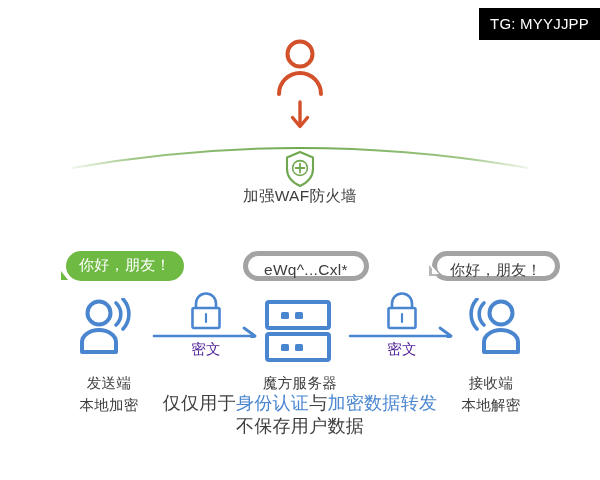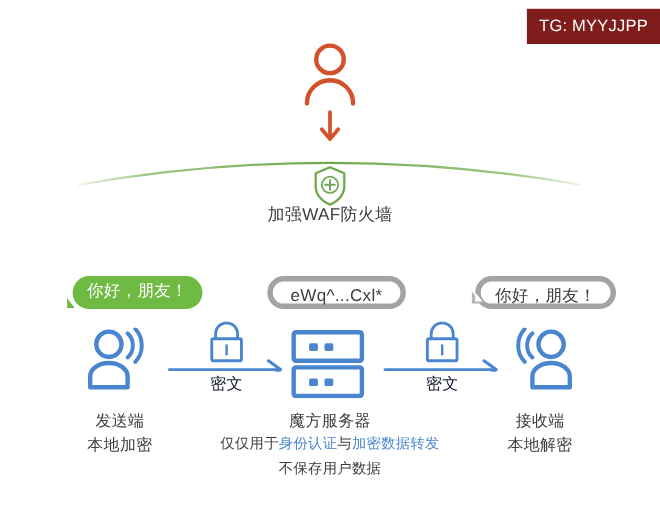--- a/index.html
+++ b/index.html
@@ -14,21 +14,21 @@
     position: relative;
     width: 600px;
     height: 480px;
     background: #ffffff;
     overflow: hidden;
   }
 
   
   .watermark {
     position: absolute;
-    background: #7f1d1d;
+    background: #000000;
     color: #ffffff;
     font-size: 15px;
     line-height: 1;
     letter-spacing: 0.2px;
     padding: 8px 11px 9px 11px;
     white-space: nowrap;
   }
   .wm-tg { top: 8px; right: 0px; }
   .wm-site { bottom: 14px; left: 0px; font-size: 14px; padding: 7px 10px 8px 12px; }
 
@@ -159,32 +159,32 @@
   
   .link { position: absolute; width: 108px; height: 70px; }
   .link-a { left: 152px; top: 292px; }
   .link-b { left: 348px; top: 292px; }
   .link-text {
     position: absolute;
     top: 48px;
     left: 0;
     width: 108px;
     text-align: center;
-    color: #0f172a;
+    color: #4c1d95;
     font-size: 14.5px;
     letter-spacing: 0.3px;
   }
 
   
   .server-note {
     position: absolute;
     left: 0;
     width: 600px;
     text-align: center;
-    font-size: 13px;
+    font-size: 18px;
     line-height: 22px;
     letter-spacing: 0.3px;
     color: #3d3d3d;
     white-space: nowrap;
   }
   .note-1 { top: 392px; }
   .note-2 { top: 415px; }
   .hl { color: #4a86d0; }
 </style>
 </head>

